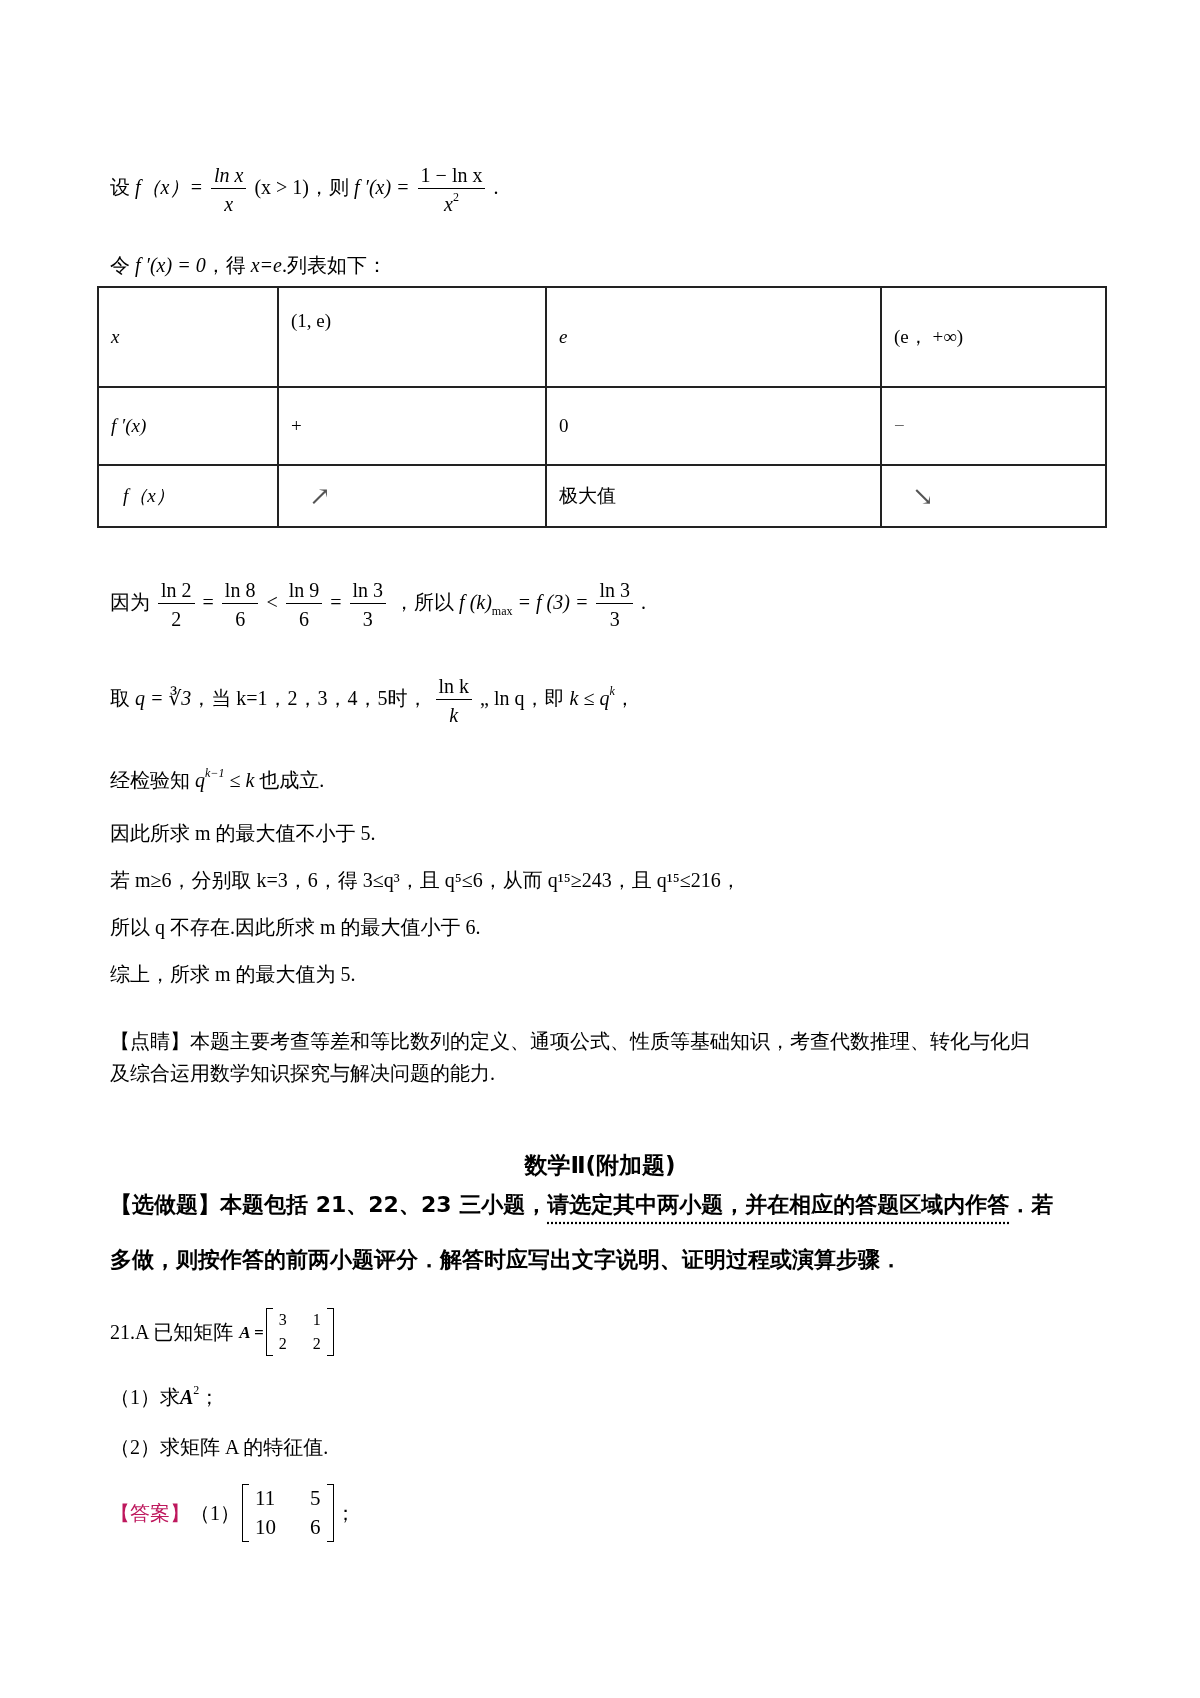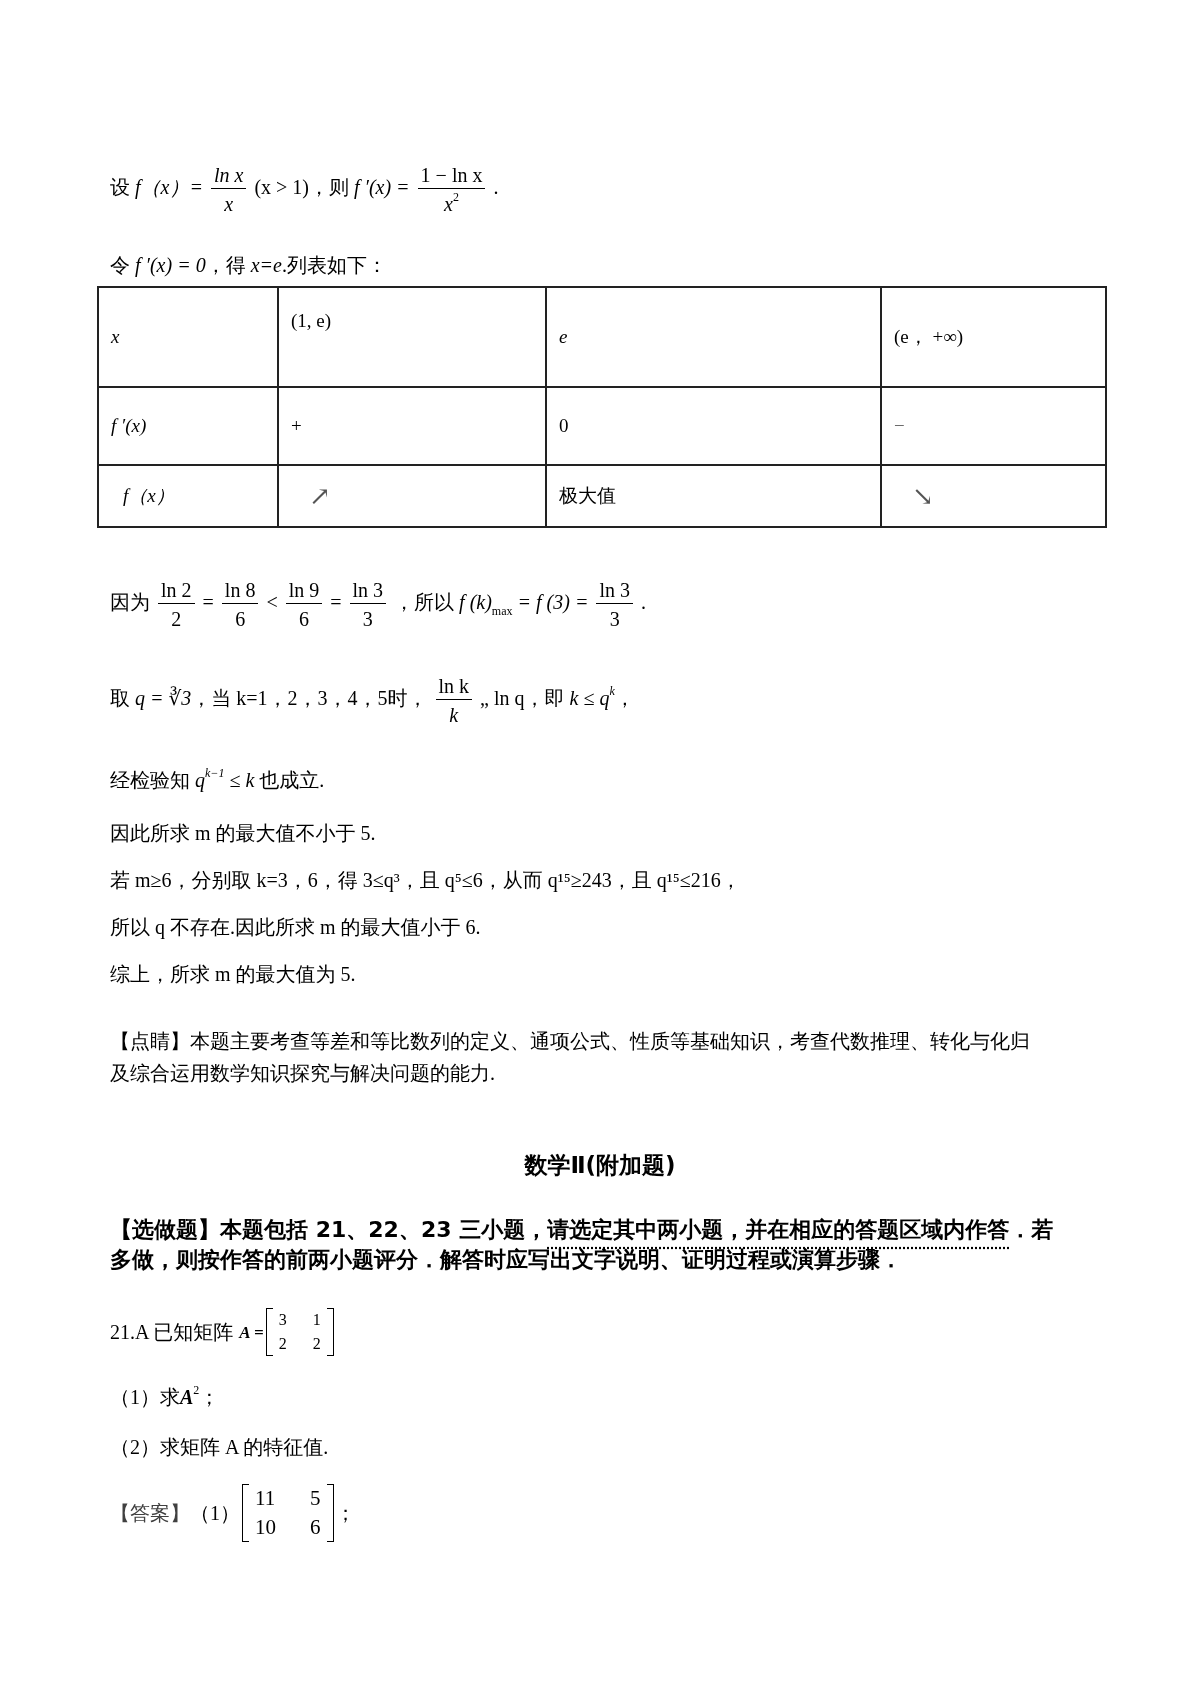--- a/index.html
+++ b/index.html
@@ -19,21 +19,21 @@
   table.var tr.r3 td { height:60px;margin-top:13px; }
   .arrow { display:inline-block; color:#555; font-size:26px; }
   .matrix { display:inline-flex; align-items:stretch; vertical-align:middle; margin:0 2px; }
   .matrix .br { width:6px; border:1px solid #000; }
   .matrix .br.l { border-right:none; }
   .matrix .br.r { border-left:none; }
   .matrix .grid { display:grid; grid-template-columns:auto auto; column-gap:26px; row-gap:8px; padding:4px 6px; }
   .title { position:absolute; left:0; width:1200px; text-align:center; font-family:"DejaVu Sans",sans-serif; font-weight:bold; font-size:23px; }
   .bold-line { position:absolute; left:110px; font-family:"DejaVu Sans",sans-serif; font-weight:bold; font-size:22px; white-space:nowrap; }
   .dotted { text-decoration:underline dotted; text-underline-offset:10px; }
-  .answer-tag { color:#404040; }
+  .answer-tag { color:#be185d; }
 </style>
 </head>
 <body>
 
 <div class="line" style="top:165px;">
   <span>设</span>
   <span class="it">f（x）=</span>
   <span class="frac">
     <span class="num it">ln x</span>
     <span class="den it">x</span>
@@ -138,21 +138,21 @@
 
 <div class="line" style="top:823px;">因此所求 m 的最大值不小于 5.</div>
 <div class="line" style="top:870px;">若 m≥6，分别取 k=3，6，得 3≤q³，且 q⁵≤6，从而 q¹⁵≥243，且 q¹⁵≤216，</div>
 <div class="line" style="top:917px;">所以 q 不存在.因此所求 m 的最大值小于 6.</div>
 <div class="line" style="top:964px;">综上，所求 m 的最大值为 5.</div>
 
 <div class="line" style="top:1015px;margin-top:16px;">【点睛】本题主要考查等差和等比数列的定义、通项公式、性质等基础知识，考查代数推理、转化与化归</div>
 <div class="line" style="top:1063px;">及综合运用数学知识探究与解决问题的能力.</div>
 
 <div class="title" style="top:1150px;">数学Ⅱ(附加题)</div>
-<div class="bold-line" style="top:1190px;margin-top:25px;">
+<div class="bold-line" style="top:1190px;">
   <span>【选做题】本题包括 21、22、23 三小题，</span><span class="dotted">请选定其中两小题，并在相应的答题区域内作答</span><span>．若</span>
 </div>
 <div class="bold-line" style="top:1245px;">多做，则按作答的前两小题评分．解答时应写出文字说明、证明过程或演算步骤．</div>
 
 <div class="line" style="top:1308px; display:flex; align-items:center;">
   <span>21.A 已知矩阵</span>
   <span style="font-weight:bold;font-style:italic;margin-left:6px;font-size:17px;">A =</span>
   <span class="matrix" style="font-size:16px;">
     <span class="br l"></span>
     <span class="grid">

